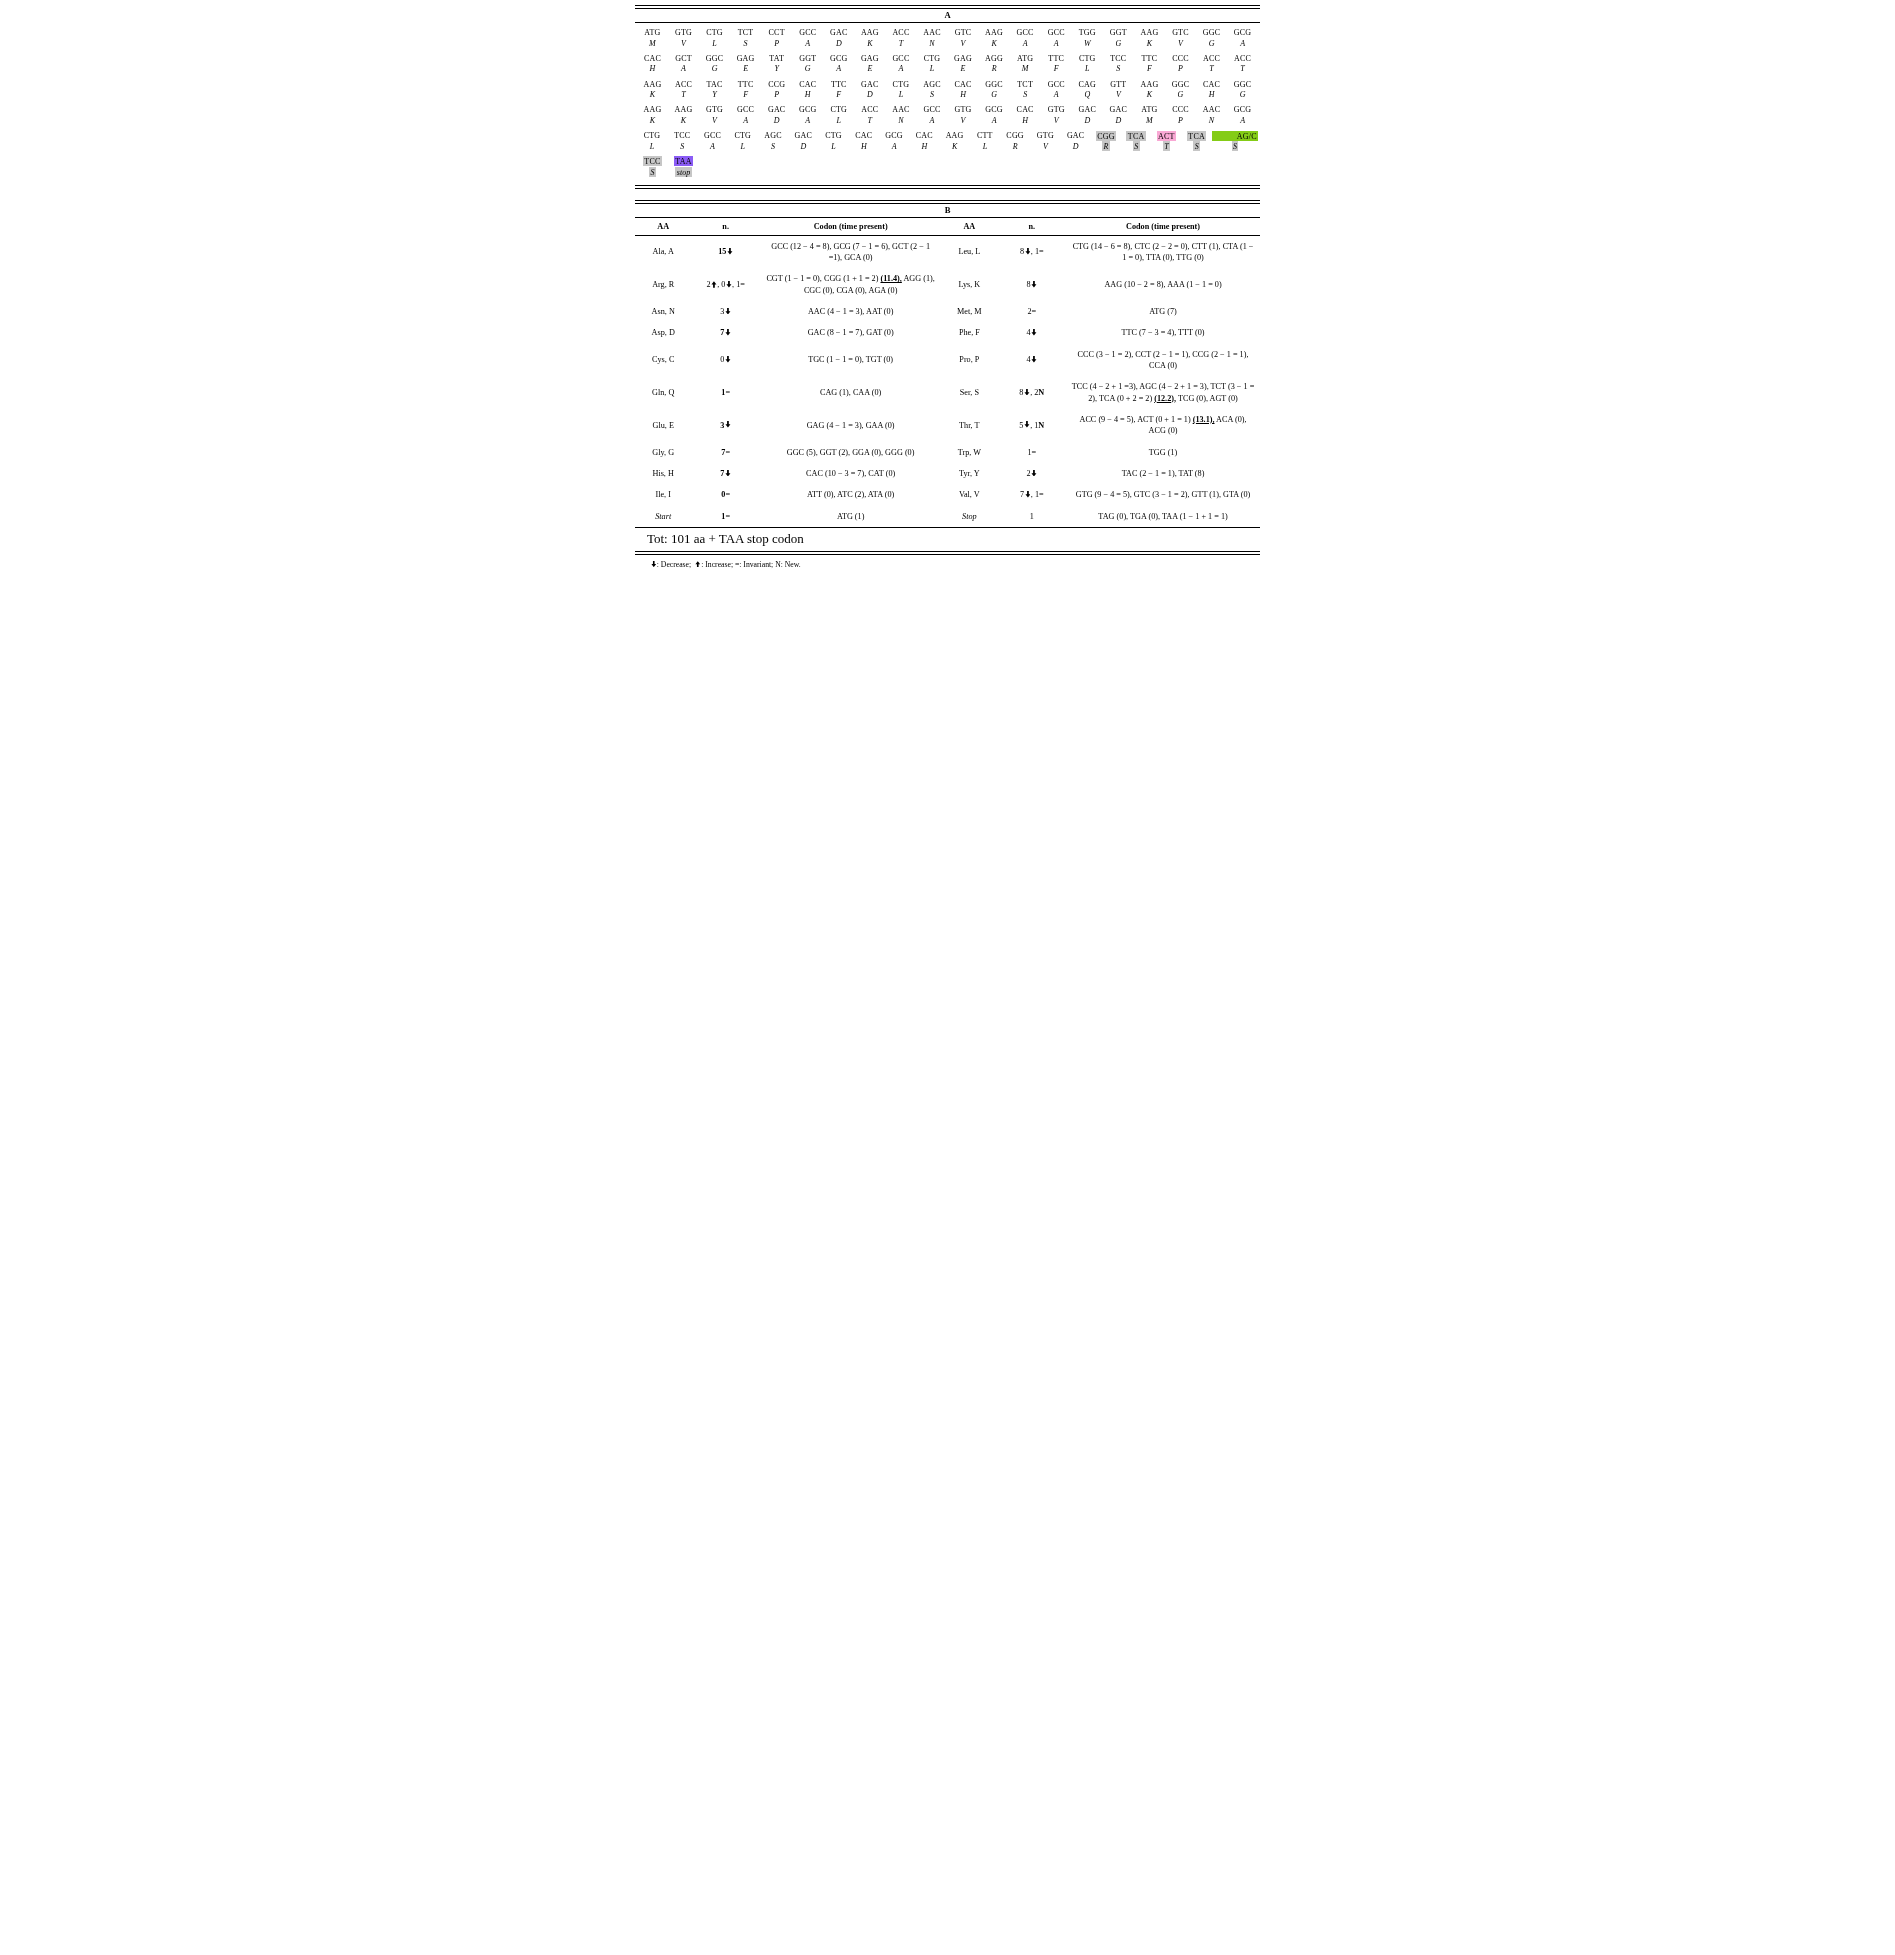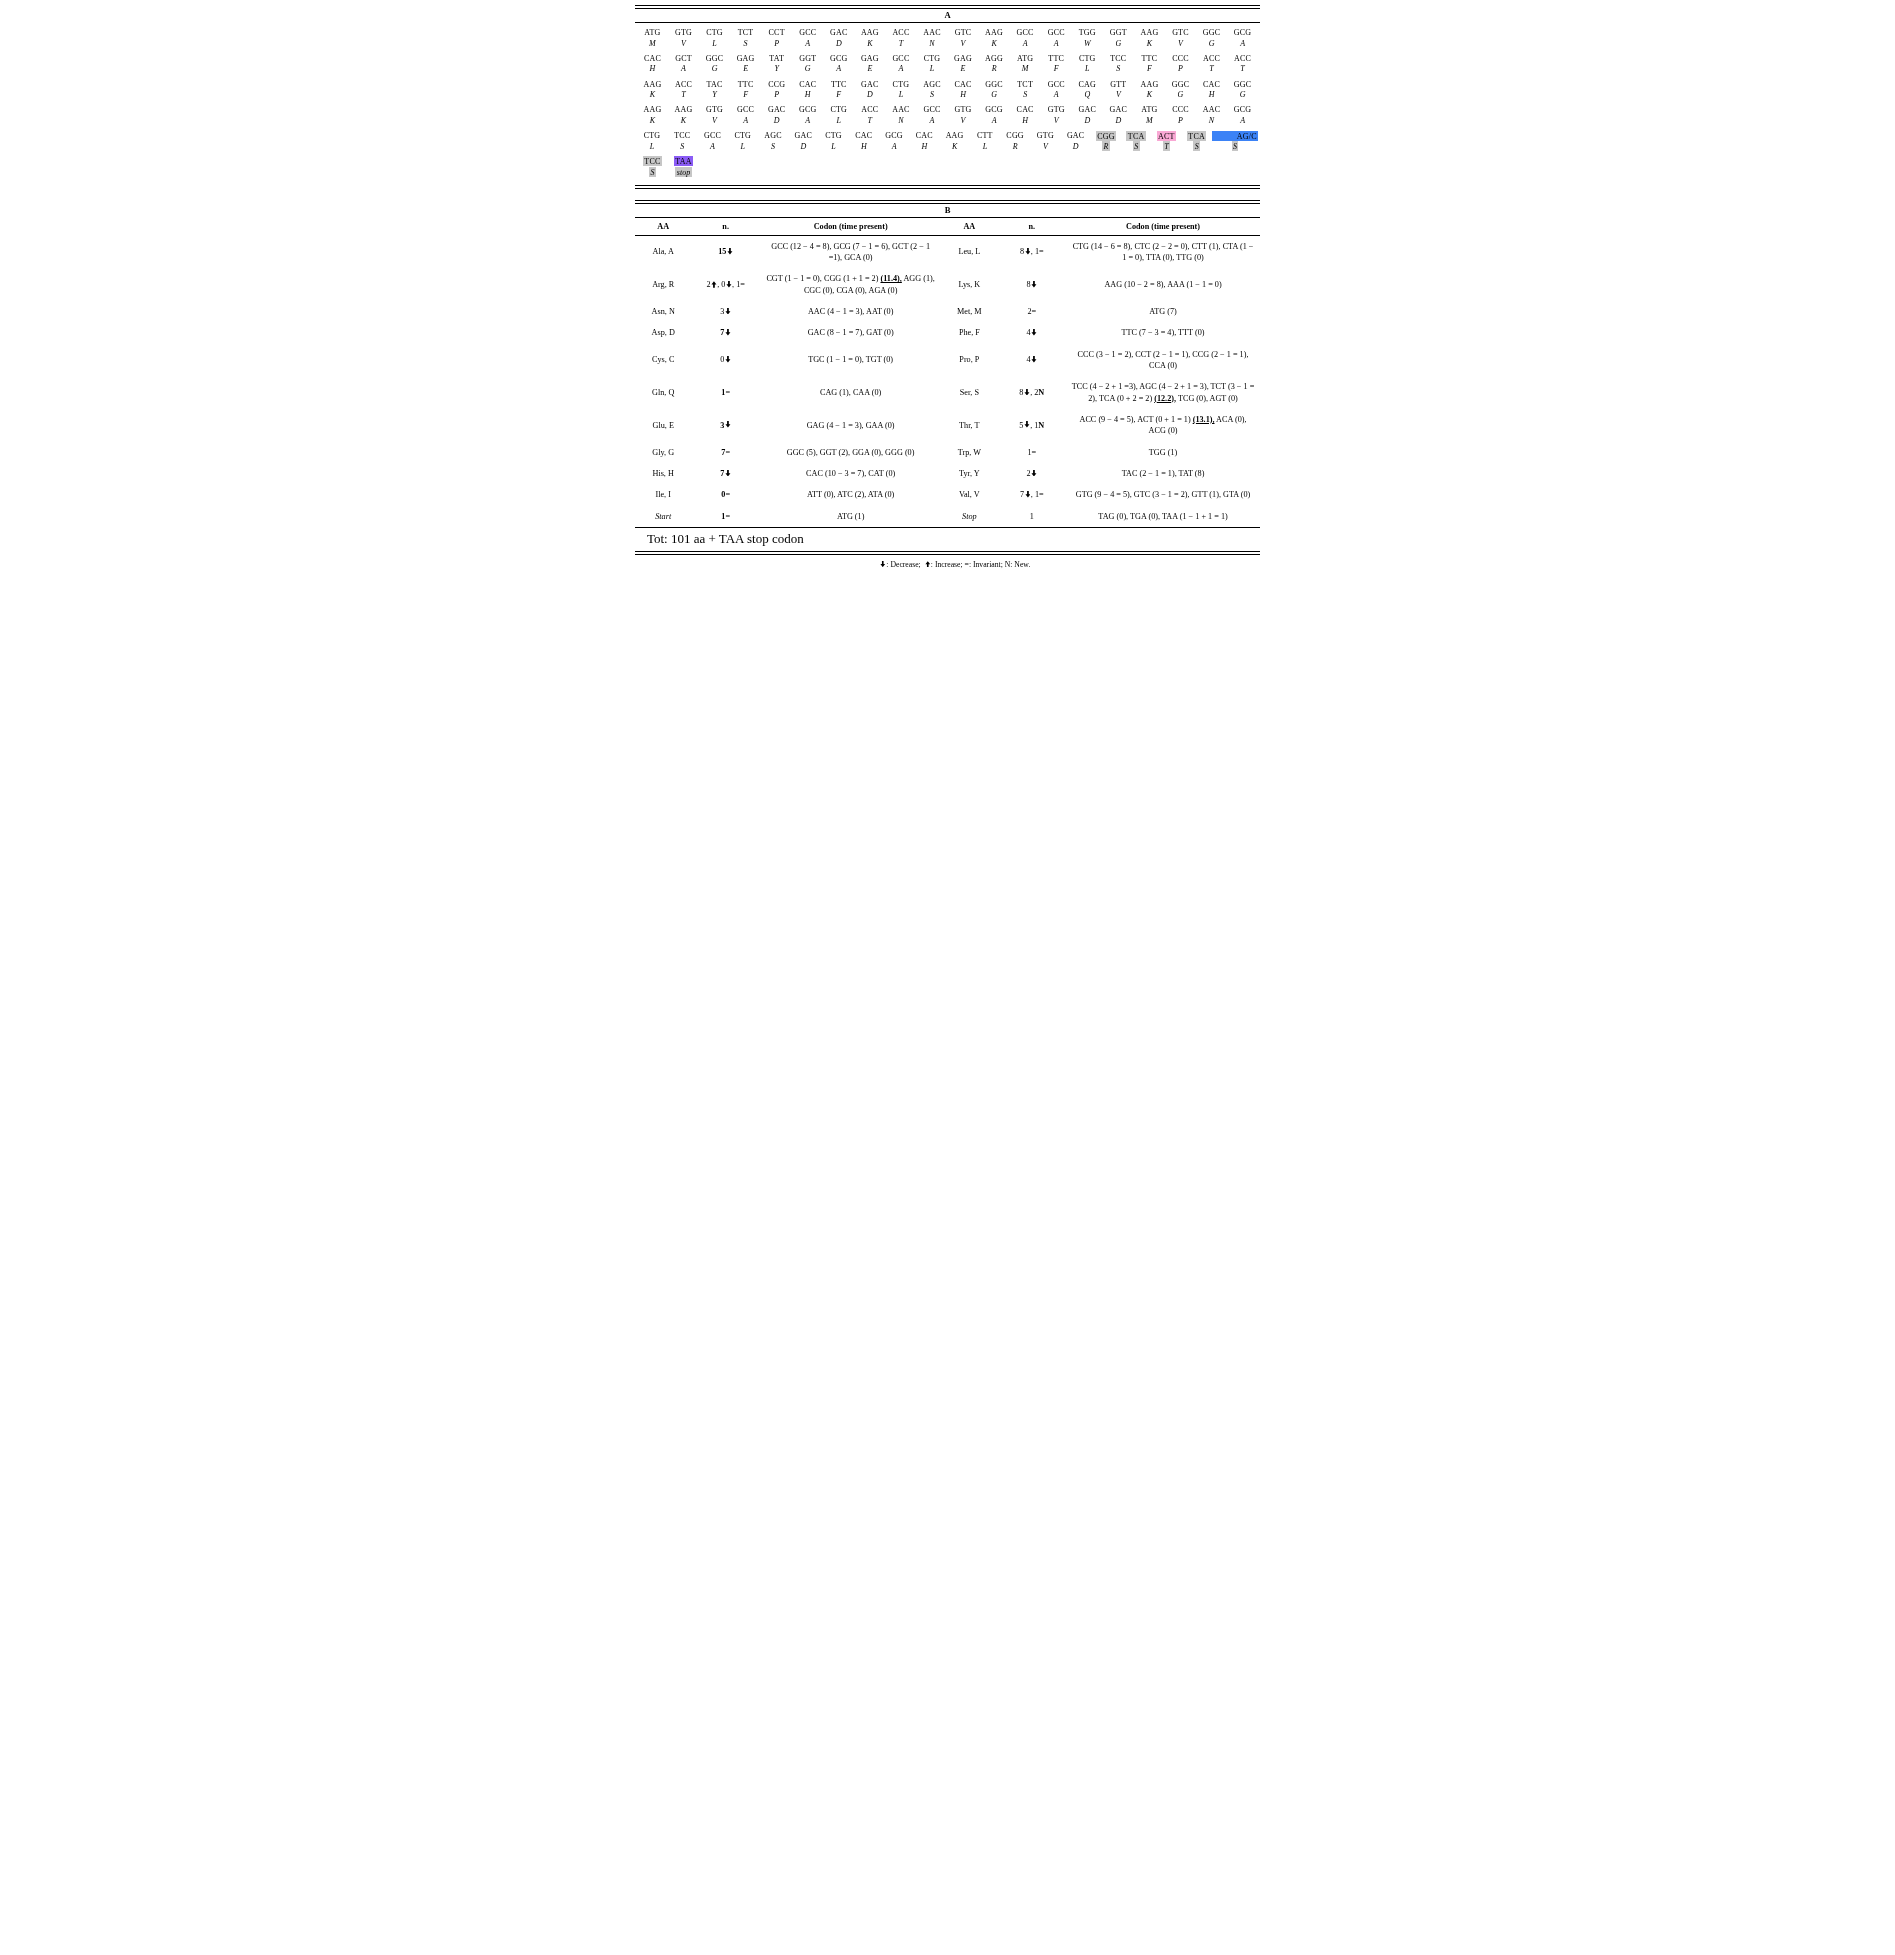--- a/index.html
+++ b/index.html
@@ -13,21 +13,21 @@
   .seq-row{display:grid;grid-template-columns:repeat(20,1fr);}
   .seq-cell{text-align:center;padding:2.3px 0 2.7px;}
   .codon-line{font-size:8px;letter-spacing:0.2px;line-height:1.3;white-space:nowrap;}
   .aa-line{font-size:8px;font-style:italic;line-height:1.3;}
   .codon-line .hl,.aa-line .hl{padding:0.5px 1.4px;}
   .panel-gap{height:11.8px;}
   table.btab{width:100%;border-collapse:collapse;}
   table.btab th{font-size:8.2px;font-weight:700;padding:3.6px 1.8px 4.1px;border-bottom:0.9px solid #000;}
   table.btab td{font-size:8.2px;text-align:center;vertical-align:middle;padding:5px 4.5px;line-height:1.38;}
   .tfoot{font-size:13px;padding:3.2px 0 4.1px 11.8px;}
-  .legend{font-size:7.7px;padding:5.4px 0 0 15.4px;text-align:center;}
+  .legend{font-size:7.7px;padding:5.4px 0 0 15.4px;}
   .bold{font-weight:700;}
   .ul{text-decoration:underline;text-underline-offset:1.4px;text-decoration-thickness:0.9px;}
   .it{font-style:italic;}
   .arrow-svg{width:.72em;height:.82em;vertical-align:-.05em;margin:0 .05em;}
 </style>
 </head>
 <body>
 
 <div class="page">
 
@@ -435,21 +435,21 @@
           </div>
           <div class="seq-cell">
             <div class="codon-line"><span class="hl" style="background: #f9a8d4;">ACT</span></div>
             <div class="aa-line"><span class="hl" style="background: rgb(198, 198, 198);">T</span></div>
           </div>
           <div class="seq-cell">
             <div class="codon-line"><span class="hl" style="background: rgb(198, 198, 198);">TCA</span></div>
             <div class="aa-line"><span class="hl" style="background: rgb(198, 198, 198);">S</span></div>
           </div>
           <div class="seq-cell">
-            <div class="codon-line"><span class="hl" style="background: #3b82f6; padding-left: 25px;">AG/C</span></div>
+            <div class="codon-line"><span class="hl" style="background: #84cc16; padding-left: 25px;">AG/C</span></div>
             <div class="aa-line"><span class="hl" style="background: rgb(198, 198, 198);">S</span></div>
           </div>
         </div>
         <div class="seq-row">
           <div class="seq-cell">
             <div class="codon-line"><span class="hl" style="background: rgb(198, 198, 198);">TCC</span></div>
             <div class="aa-line"><span class="hl" style="background: rgb(198, 198, 198);">S</span></div>
           </div>
           <div class="seq-cell">
             <div class="codon-line"><span class="hl" style="background: #8b5cf6;">TAA</span></div>

